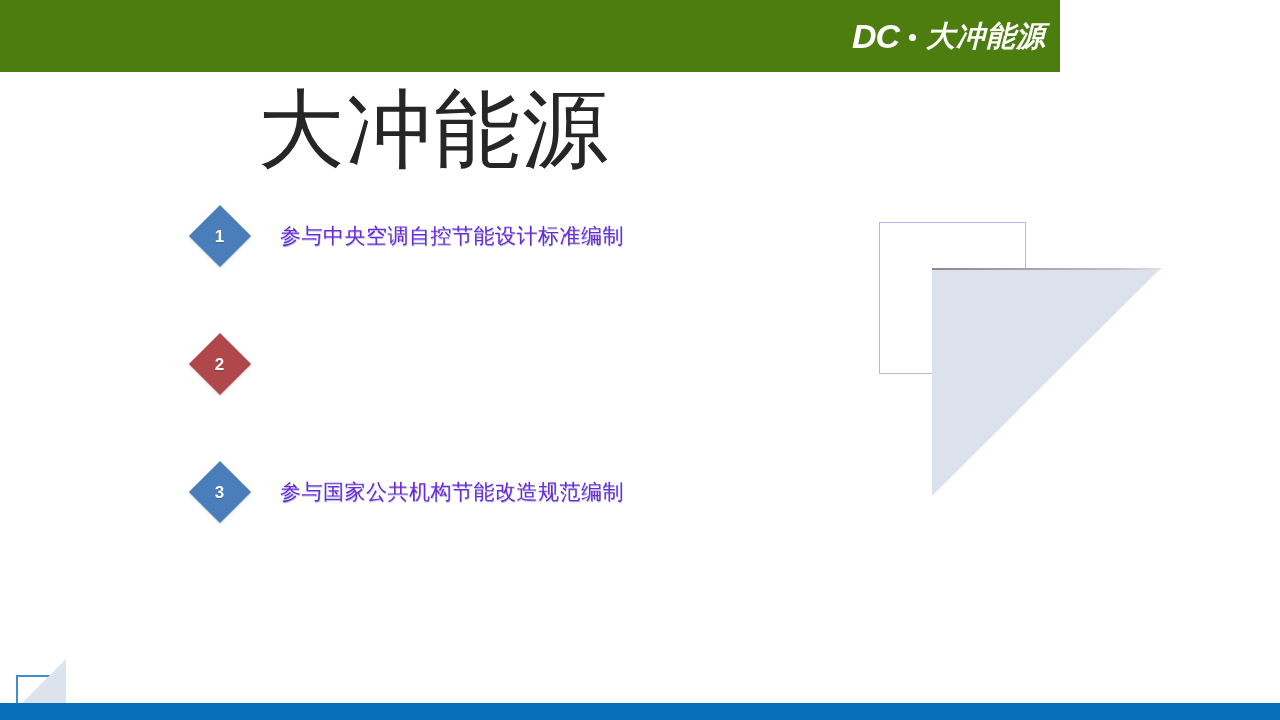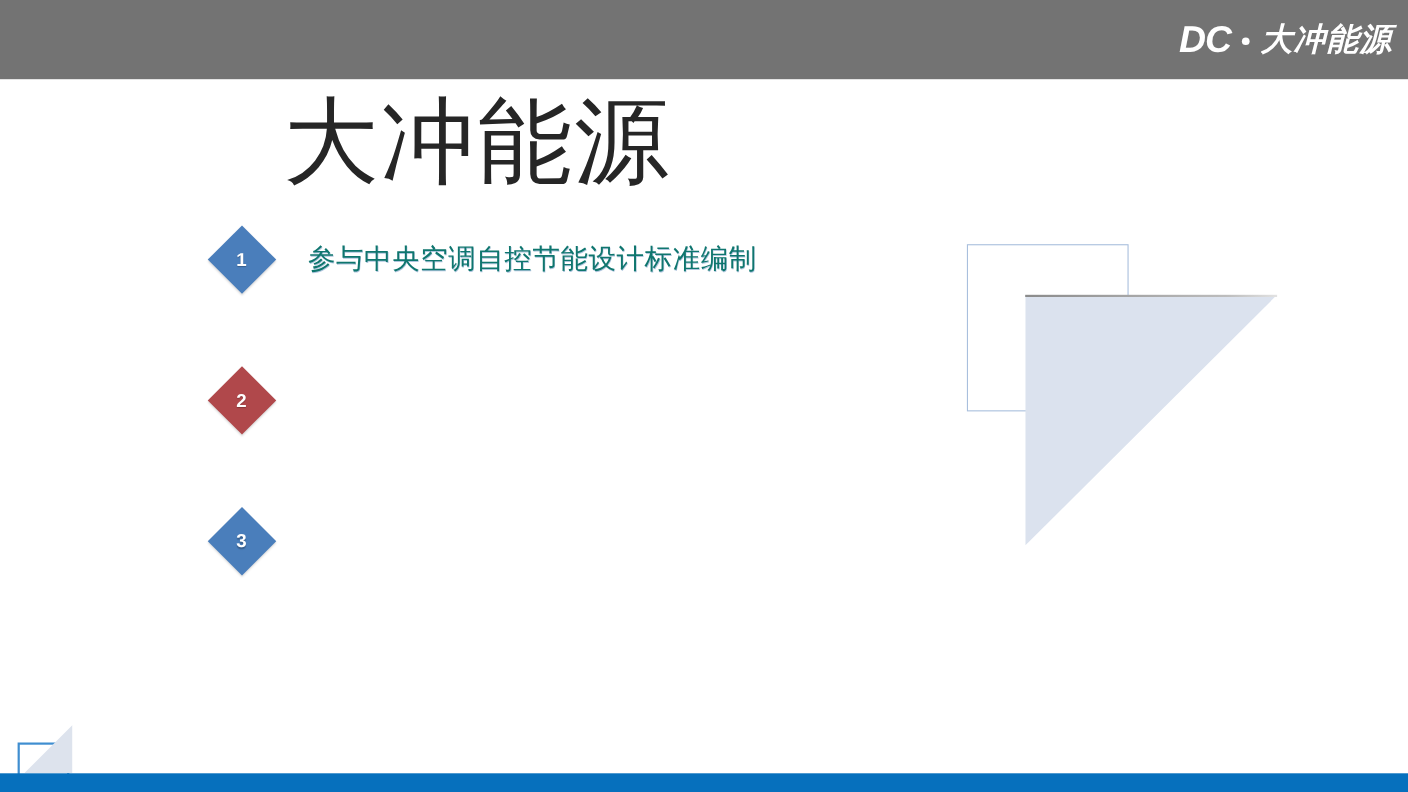--- a/index.html
+++ b/index.html
@@ -19,23 +19,23 @@
     height: 720px;
     background: #ffffff;
     overflow: hidden;
   }
 
   
   .header-bar {
     position: absolute;
     left: 0;
     top: 0;
-    width: 1280px;
+    width: 1060px;
     height: 72px;
-    background: #737373;
+    background: #4d7c0f;
   }
 
   .logo {
     position: absolute;
     right: 14px;
     top: 50%;
     transform: translateY(-50%);
     display: flex;
     align-items: center;
     gap: 9px;
@@ -121,22 +121,22 @@
     font-size: 17px;
     font-weight: bold;
     line-height: 1;
     text-shadow: 0 1px 1px rgba(0,0,0,0.25);
   }
 
   .bullet-text {
     position: absolute;
     left: 82px;
     top: 6px;
-    font-size: 25px;
-    color: #0f766e;
+    font-size: 21px;
+    color: #6d28d9;
     letter-spacing: 0.5px;
     line-height: 32px;
     white-space: nowrap;
     text-shadow: 0.5px 0.5px 0.6px rgba(110,150,195,0.55);
   }
 
   
   .deco-square {
     position: absolute;
     left: 879px;
@@ -230,20 +230,21 @@
     <div class="bullet-row">
       <div class="diamond diamond-red">
         <span>2</span>
       </div>
     </div>
 
     <div class="bullet-row">
       <div class="diamond diamond-blue">
         <span>3</span>
       </div>
+      <div class="bullet-text">参与国家公共机构节能改造规范编制</div>
     </div>
 
   </div>
 
   <div class="deco-square"></div>
   <div class="deco-triangle">
     <div class="tri-shape"></div>
     <div class="tri-edge"></div>
   </div>
 

